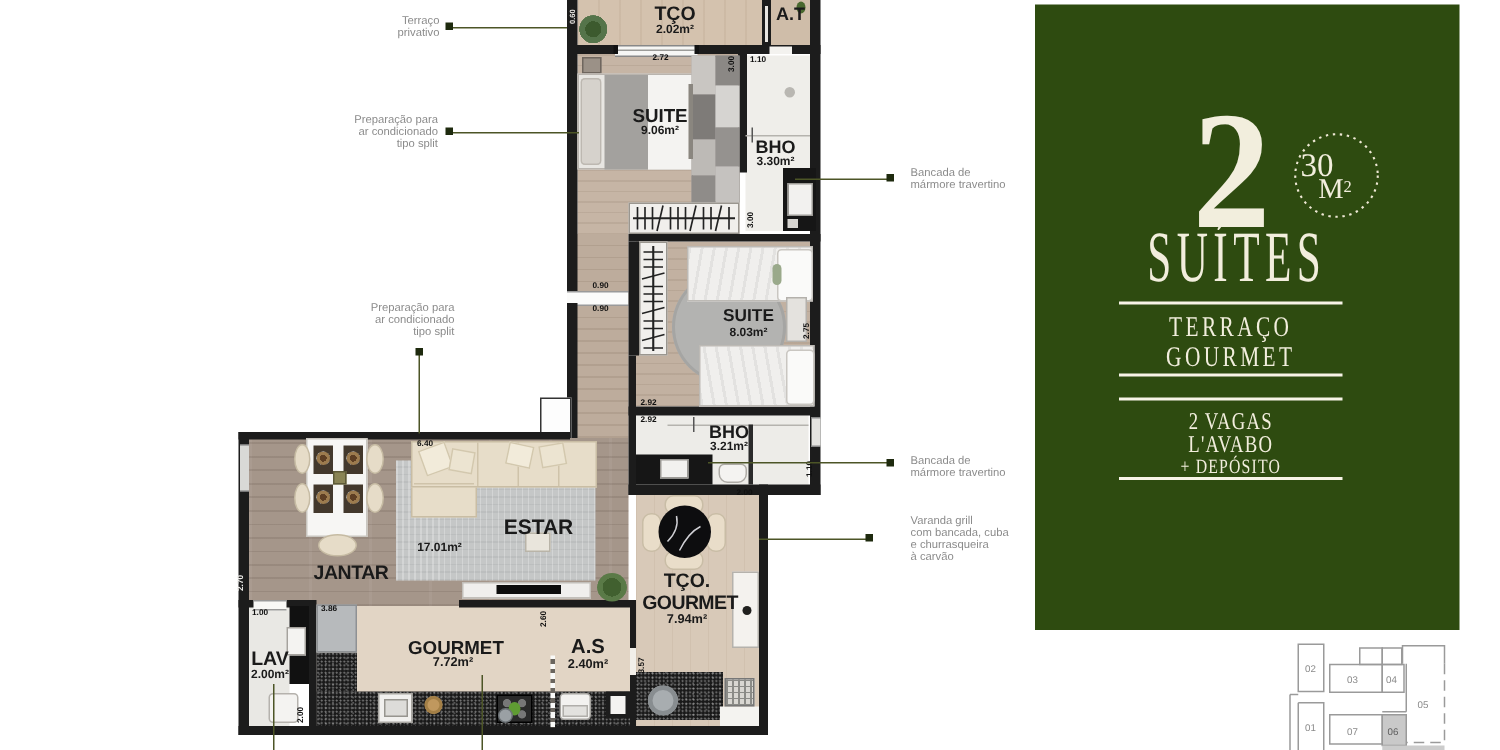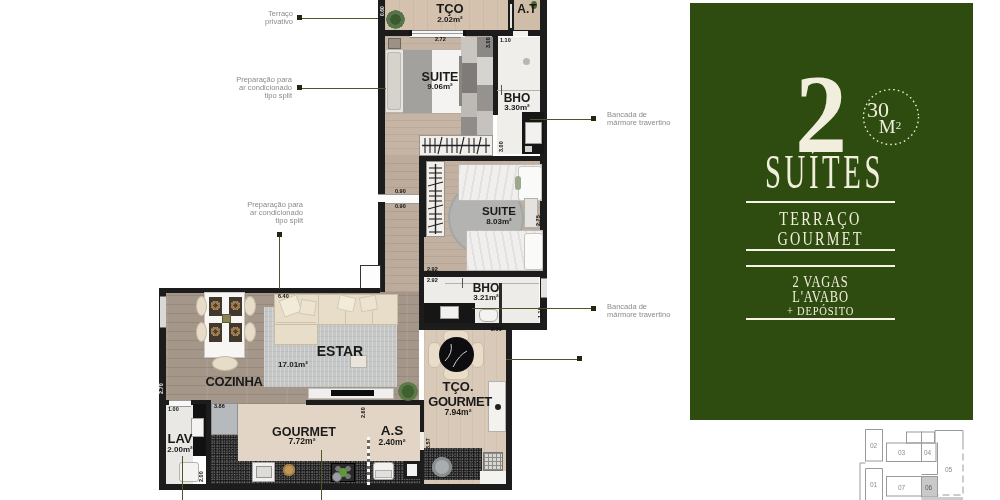--- a/index.html
+++ b/index.html
@@ -385,25 +385,25 @@
   <div class="rl" style="left:497px;top:103px;width:40px;font-size:8px;">3.30m²</div>
 
   <div class="rl" style="left:469px;top:205px;width:60px;font-size:11.5px;">SUITE</div>
 
   <div class="rl" style="left:469px;top:217px;width:60px;font-size:8px;">8.03m²</div>
 
   <div class="rl" style="left:456px;top:281px;width:60px;font-size:12px;">BHO</div>
 
   <div class="rl" style="left:456px;top:293px;width:60px;font-size:8px;">3.21m²</div>
 
-  <div class="rl" style="left:310px;top:343px;width:60px;font-size:14px;">ESTAR</div>
+  <div class="rl" style="left:310px;top:343px;width:60px;font-size:14px;padding-left:19px;">ESTAR</div>
 
   <div class="rl" style="left:273px;top:360px;width:40px;font-size:8px;">17.01m²</div>
 
-  <div class="rl" style="left:204px;top:374px;width:60px;font-size:13px;letter-spacing:-.3px;">COZINHA</div>
+  <div class="rl" style="left:204px;top:374px;width:60px;font-size:13px;letter-spacing:-.3px;">JANTAR</div>
 
   <div class="rl" style="left:160px;top:431px;width:40px;font-size:13px;">LAV</div>
 
   <div class="rl" style="left:160px;top:445px;width:40px;font-size:8px;">2.00m²</div>
 
   <div class="rl" style="left:272px;top:424.5px;width:60px;font-size:12.5px;">GOURMET</div>
 
   <div class="rl" style="left:272px;top:436px;width:60px;font-size:8.5px;">7.72m²</div>
 
   <div class="rl" style="left:362px;top:423px;width:60px;font-size:13.5px;">A.S</div>
@@ -441,20 +441,21 @@
 <div class="aline" style="left:530px;top:118.5px;width:62px;height:1px;"></div>
 
 <div class="amark" style="left:591px;top:116px;"></div>
 
 <div class="ann" style="left:607px;top:303px;width:90px;">Bancada de<br>mármore travertino</div>
 
 <div class="aline" style="left:472px;top:308px;width:120px;height:1px;"></div>
 
 <div class="amark" style="left:591px;top:305.5px;"></div>
 
+<div class="ann" style="left:607px;top:343px;width:90px;">Varanda grill<br>com bancada, cuba<br>e churrasqueira<br>à carvão</div>
 
 <div class="aline" style="left:506px;top:358.5px;width:72px;height:1px;"></div>
 
 <div class="amark" style="left:577px;top:356px;"></div>
 
 <div class="aline" style="left:182px;top:456px;width:1px;height:44px;"></div>
 
 <div class="aline" style="left:321px;top:450px;width:1px;height:50px;"></div>
 
 <svg class="a" style="left:853px;top:420px;" width="120" height="80" viewBox="0 0 120 80">

